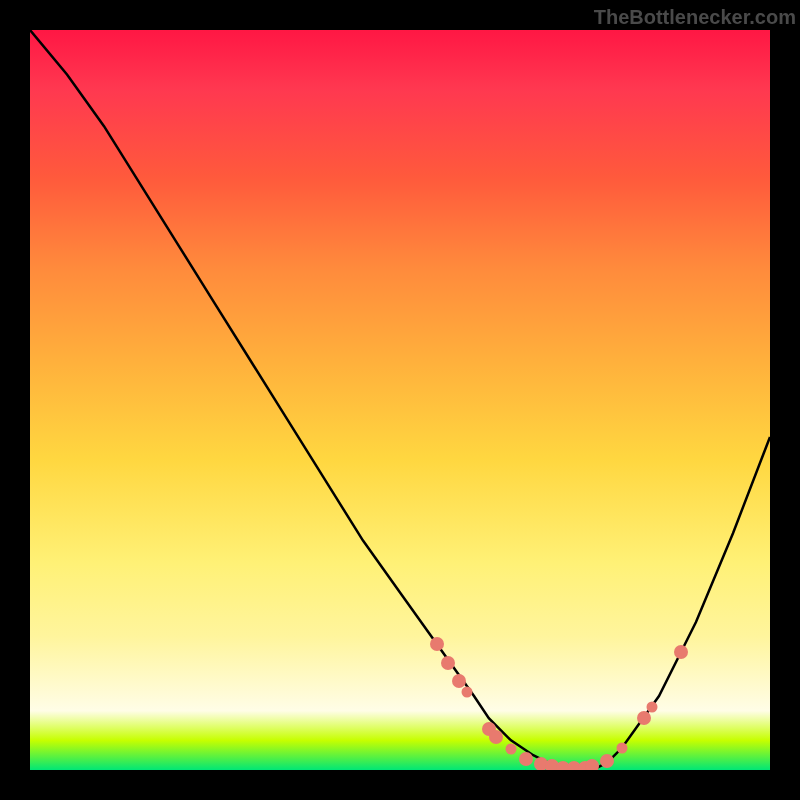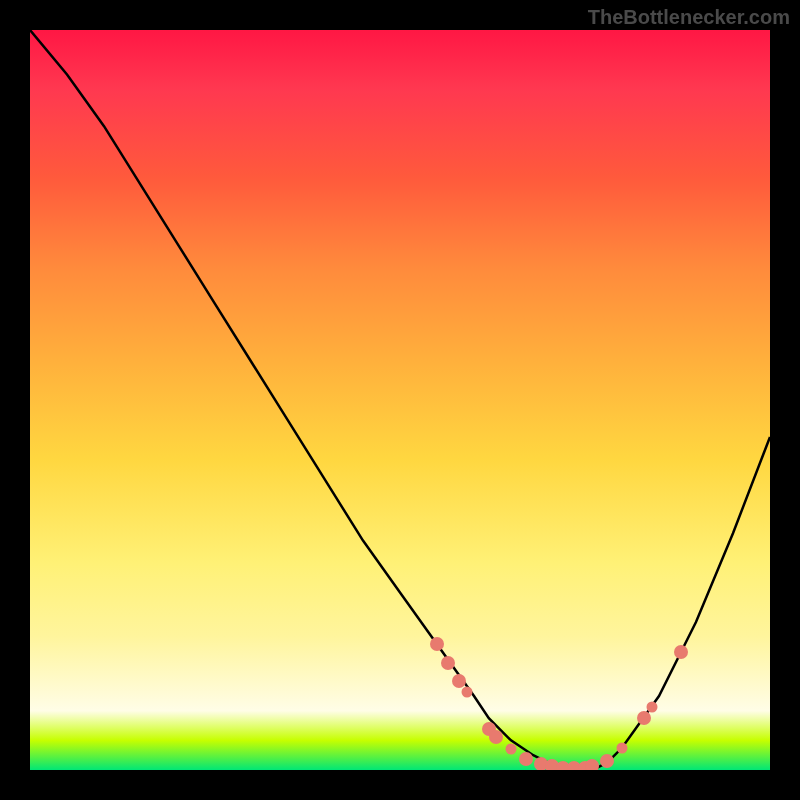--- a/index.html
+++ b/index.html
@@ -1,20 +1,20 @@
 <!DOCTYPE html>
 <html><head>
 <meta charset="utf-8">
 <style>
   * { margin: 0; padding: 0; box-sizing: border-box; }
   body { width: 800px; height: 800px; background: #000; position: relative; font-family: Arial, sans-serif; }
   .watermark {
     position: absolute;
     top: 6px;
-    right: 10px;
+    right: 4px;
     color: #4a4a4a;
     font-size: 20px;
     font-weight: bold;
     z-index: 10;
   }
   .plot-area {
     position: absolute;
     left: 30px;
     top: 30px;
     width: 740px;

